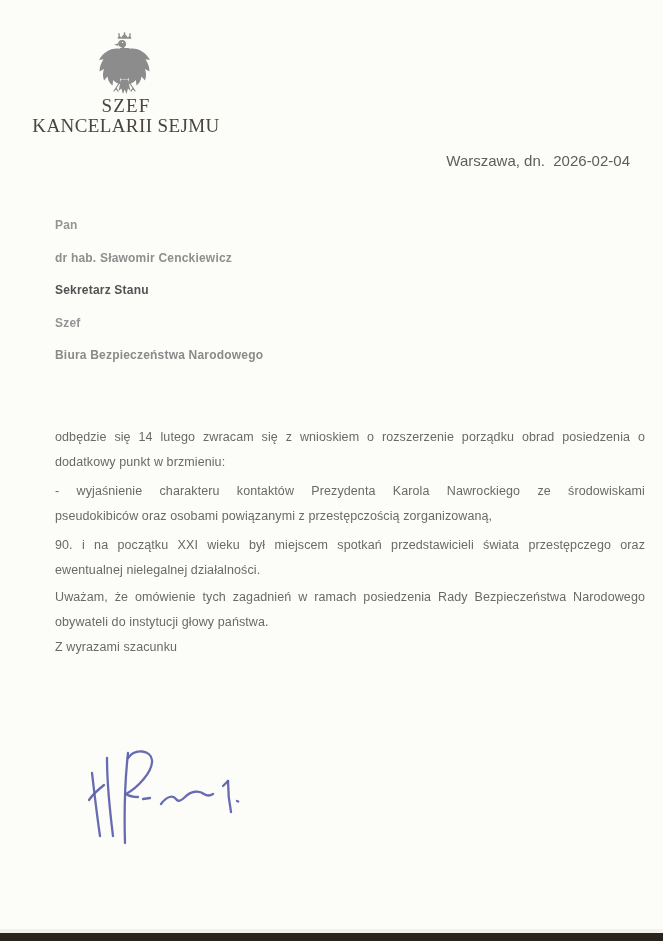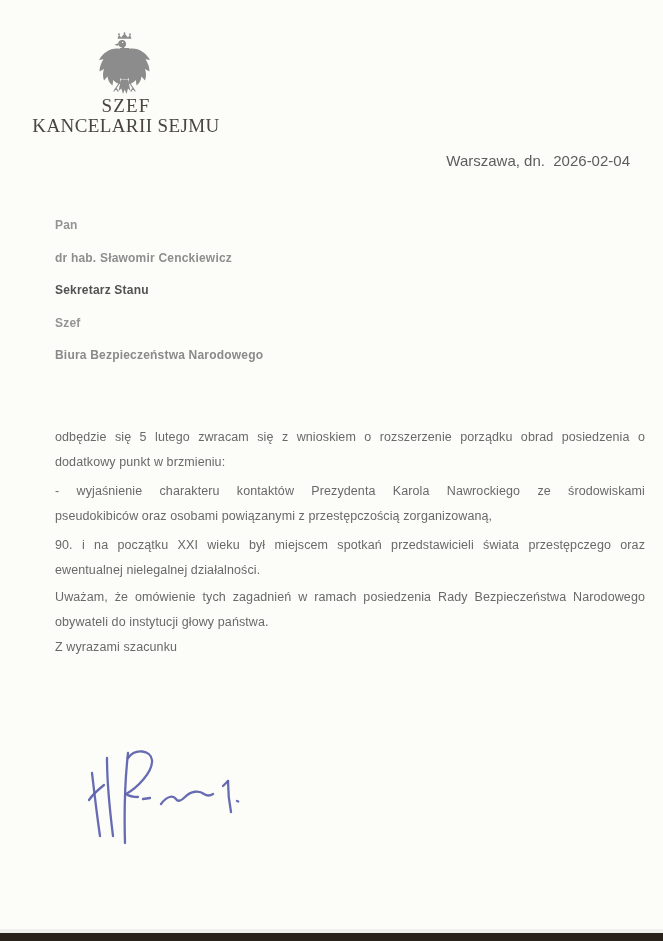--- a/index.html
+++ b/index.html
@@ -91,21 +91,21 @@
     <p>Pan</p>
     <p>dr hab. Sławomir Cenckiewicz</p>
     <p>Sekretarz Stanu</p>
     <p>Szef</p>
     <p>Biura Bezpieczeństwa Narodowego</p>
   </div>
 
   <div class="letter-body">
 
     <div class="para">
-      <div class="line">odbędzie się 5 lutego zwracam się z wnioskiem o rozszerzenie porządku obrad posiedzenia o</div>
+      <div class="line">odbędzie się 14 lutego zwracam się z wnioskiem o rozszerzenie porządku obrad posiedzenia o</div>
       <div class="line last">dodatkowy punkt w brzmieniu:</div>
     </div>
 
     <div class="para tight">
       <div class="line">- wyjaśnienie charakteru kontaktów Prezydenta Karola Nawrockiego ze środowiskami</div>
       <div class="line last">pseudokibiców oraz osobami powiązanymi z przestępczością zorganizowaną,</div>
     </div>
 
     <div class="para tight">
       <div class="line">90. i na początku XXI wieku był miejscem spotkań przedstawicieli świata przestępczego oraz</div>

